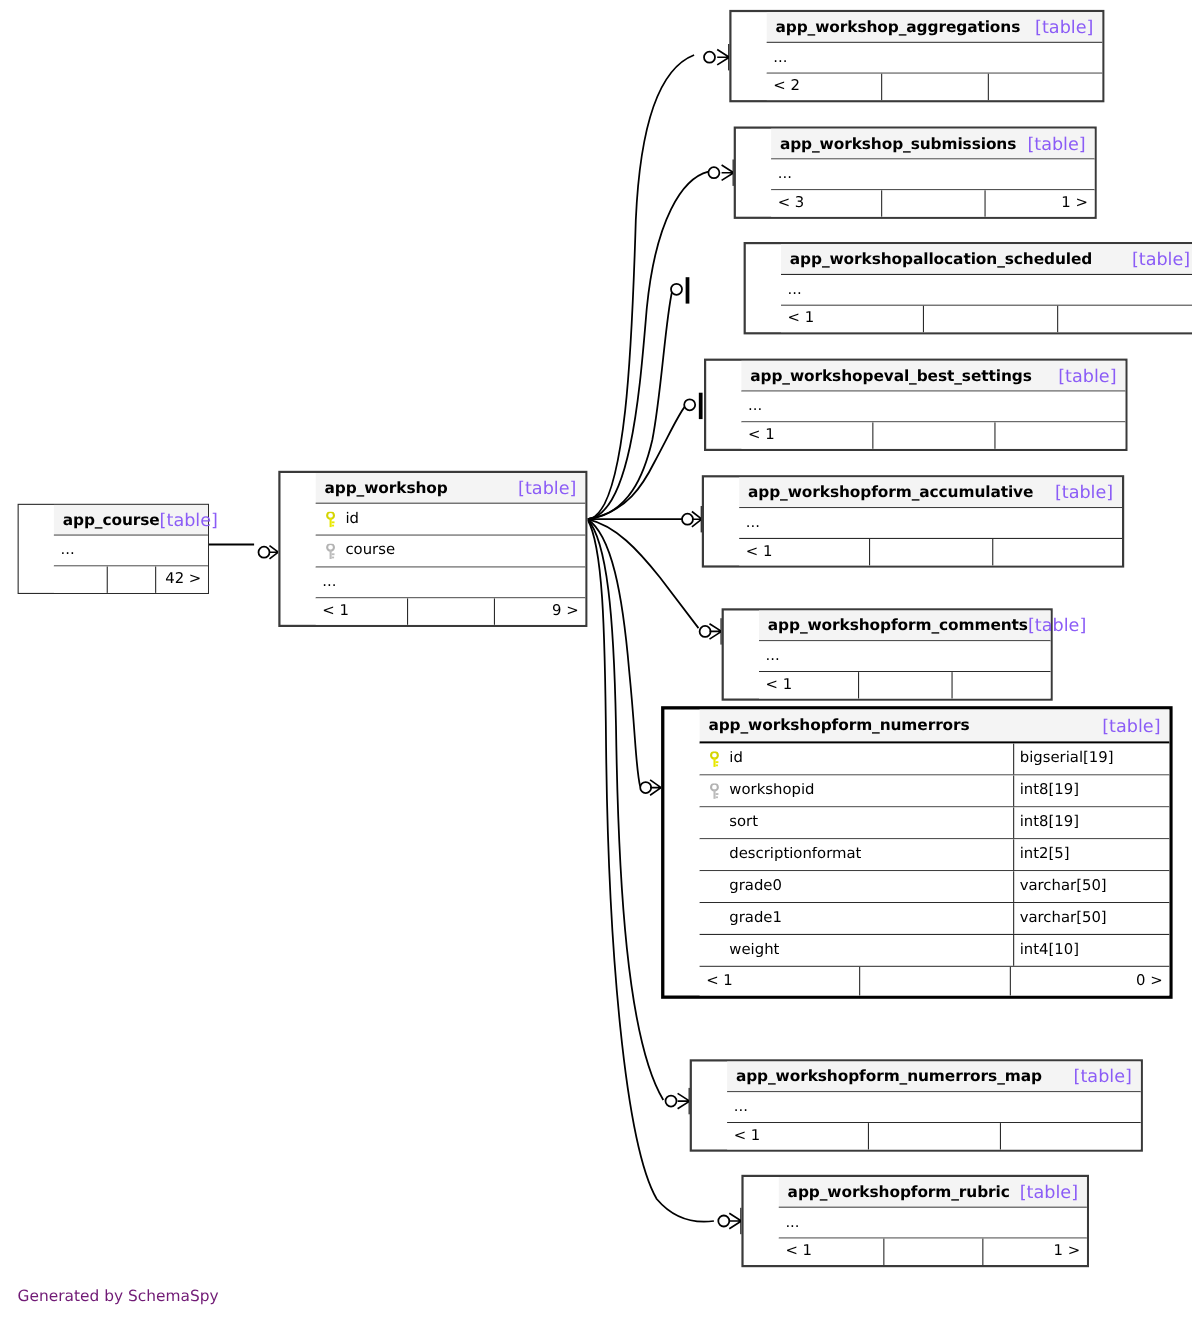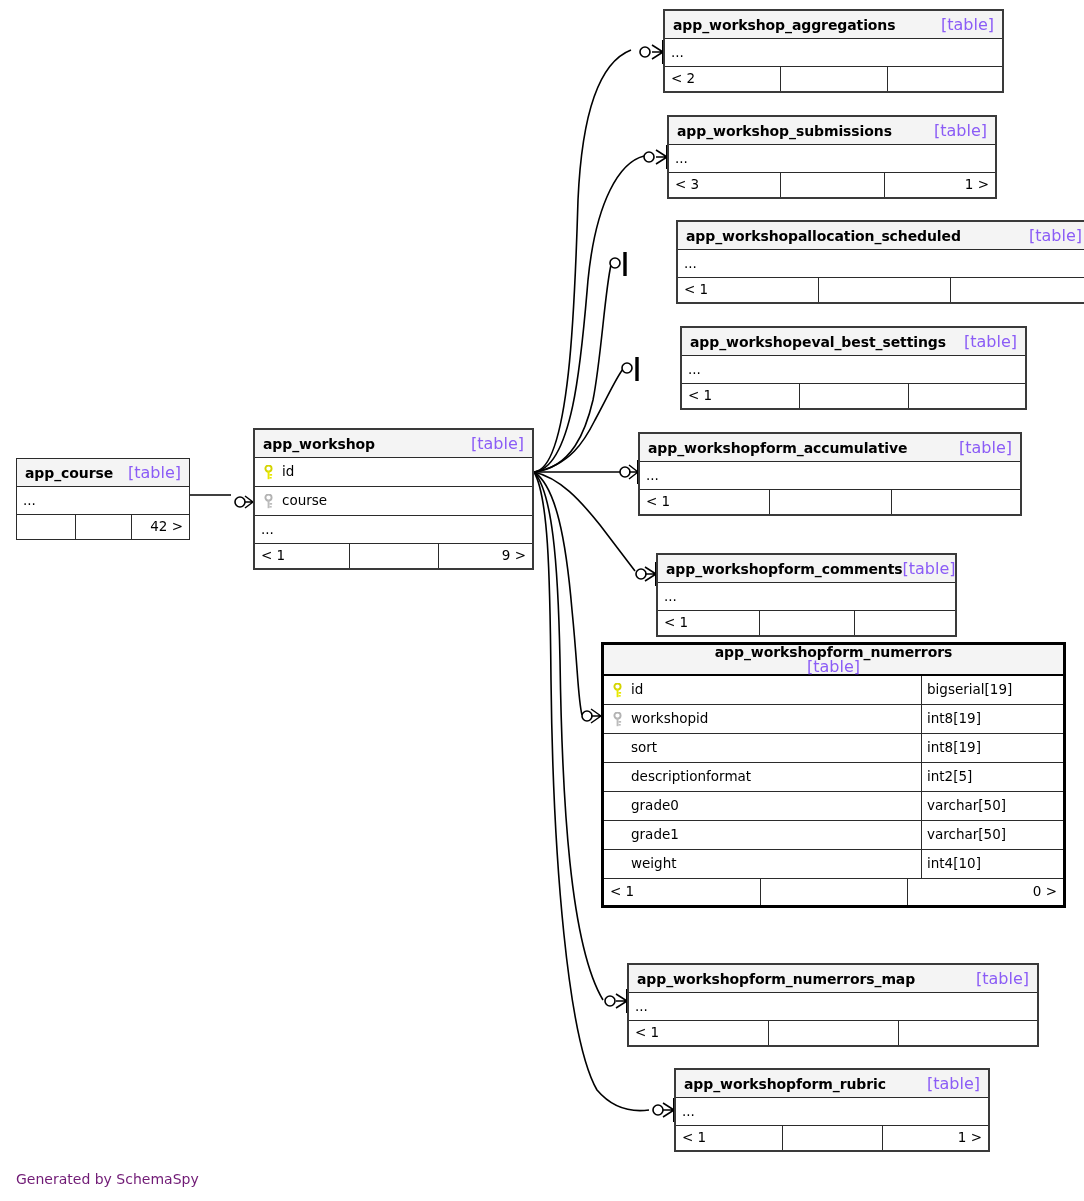--- a/index.html
+++ b/index.html
@@ -29,20 +29,21 @@
   }
   
   .tbl {
     position: absolute;
     box-sizing: border-box;
     border: 1px solid #2b2b2b;
     background: #ffffff;
     font-size: 13.5px;
     line-height: 1;
     z-index: 5;
+    padding-left: 32px;
   }
   .tbl.focal {
     border: 3px solid #000000;
   }
   .tbl.thick {
     border: 2px solid #3a3a3a;
   }
   .hdr {
     display: flex;
     align-items: center;
@@ -306,21 +307,21 @@
       <span class="ttype">[table]</span>
     </div>
     <div class="ellipsis-row">...</div>
     <div class="foot">
       <div class="fl">&lt; 1</div>
       <div class="fc"></div>
       <div class="fr"></div>
     </div>
   </div>
 
-  <div class="tbl thick" style="left:680px; top:326px; width:347px;text-align:right;">
+  <div class="tbl thick" style="left:640px; top:326px; width:385px;text-align:right;">
     <div class="hdr">
       <span class="tname">app_workshopeval_best_settings</span>
       <span class="ttype">[table]</span>
     </div>
     <div class="ellipsis-row">...</div>
     <div class="foot">
       <div class="fl">&lt; 1</div>
       <div class="fc"></div>
       <div class="fr"></div>
     </div>
@@ -346,21 +347,21 @@
     </div>
     <div class="ellipsis-row">...</div>
     <div class="foot">
       <div class="fl">&lt; 1</div>
       <div class="fc"></div>
       <div class="fr"></div>
     </div>
   </div>
 
   <div class="tbl focal" style="left:601px; top:642px; width:465px;">
-    <div class="hdr" style="height:31px;flex-direction:column;">
+    <div class="hdr" style="height:31px;">
       <span class="tname">app_workshopform_numerrors</span>
       <span class="ttype">[table]</span>
     </div>
 
     <div class="row">
       <span class="colname">
         <span class="key">
           <svg width="11" height="15" viewBox="0 0 11 15">
               <circle cx="5.5" cy="3.6" r="3.1" fill="none" stroke="#d4d400" stroke-width="1.9"></circle>
               <rect x="4.6" y="5.8" width="1.9" height="8.4" fill="#e8e800"></rect>

